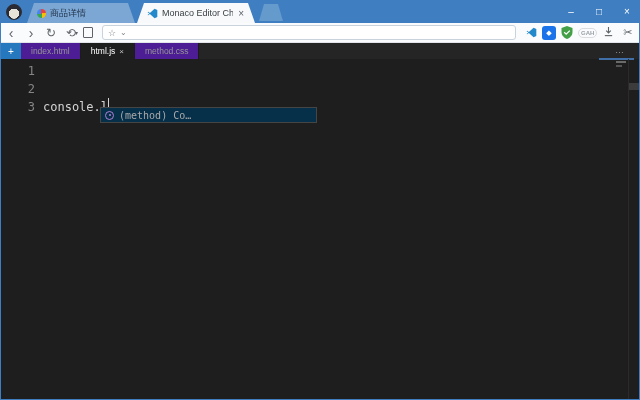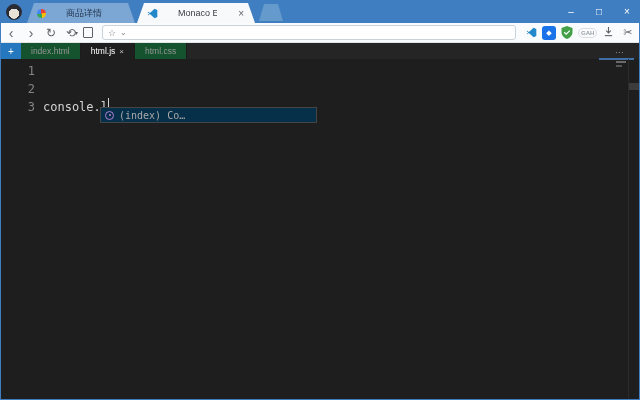--- a/index.html
+++ b/index.html
@@ -6,21 +6,21 @@
   html,body { background:#555; }
   .window{
     position:relative; width:640px; height:400px; overflow:hidden;
     font-family:"Liberation Sans", sans-serif;
     border:1px solid #3f7ec0; background:#1e1e1e;
   }
   
   .titlebar{ position:absolute; left:0; top:0; width:640px; height:22px; background:#3f7ec0; }
   .avatar{ position:absolute; left:5px; top:3px; width:16px; height:16px; border-radius:50%;
     background:radial-gradient(circle at 50% 62%, #e8e3d8 0 45%, #2b2b33 46% 100%); border:1px solid #2b2b33; cursor:pointer;}
-  .btab{ position:absolute; top:2px; height:20px; display:flex; align-items:center; gap:20px;
+  .btab{ position:absolute; top:2px; height:20px; display:flex; align-items:center; gap:4px;
     padding:0 10px; font-size:9px; cursor:pointer;
     clip-path:polygon(7px 0, calc(100% - 7px) 0, 100% 100%, 0 100%); }
   .btab1{ left:26px; width:108px; background:#7ca6d3; color:#1e2f45; }
   .btab2{ left:136px; width:118px; background:#f7f9fb; color:#3c4043; }
   .btab .t{ white-space:nowrap; overflow:hidden; flex:1; }
   .btab .x{ font-size:10px; color:#5f6368; padding:0 1px; }
   .favicon{ width:9px; height:9px; border-radius:50%; flex:0 0 auto;
     background:conic-gradient(#ea4335 0 25%, #fbbc05 0 50%, #34a853 0 75%, #4285f4 0 100%); }
   .vsc{ width:11px; height:11px; flex:0 0 auto; }
   .newtab{ position:absolute; left:258px; top:3px; width:24px; height:17px; background:#649acc;
@@ -42,21 +42,21 @@
   .exts{ display:flex; align-items:center; gap:4px; margin-left:8px; }
   .ext{ width:14px; height:14px; display:flex; align-items:center; justify-content:center; cursor:pointer; flex:0 0 auto;}
   .ext.sq{ background:#1a73e8; border-radius:3px; color:#fff; font-size:7px; }
   .gah{ font-size:6px; font-weight:bold; color:#9aa0a6; border:1px solid #dadce0; border-radius:6px; padding:1px 2px; cursor:pointer;}
   .gico{ font-size:11px; color:#5f6368; width:15px; text-align:center; cursor:pointer; flex:0 0 auto;}
   
   .edtabs{ position:absolute; left:0; top:42px; width:640px; height:16px; background:#252526; display:flex;
     font-size:8.5px; color:#969696; }
   .plusbtn{ width:20px; height:16px; background:#2577be; color:#fff; font-size:10px;
     display:flex; align-items:center; justify-content:center; cursor:pointer; flex:0 0 auto;}
-  .edtab{ height:16px; padding:0 10px; display:flex; align-items:center; gap:4px; background:#14532d;
+  .edtab{ height:16px; padding:0 10px; display:flex; align-items:center; gap:4px; background:#4c1d95;
     border-right:1px solid #1b1b1b; cursor:pointer; }
   .edtab.active{ background:#1e1e1e; color:#fff; }
   .edtab .x{ font-size:8px; color:#c0c0c0; cursor:pointer;}
   .edmore{ position:absolute; right:16px; top:0; height:16px; line-height:14px; color:#9a9a9a; font-size:9px; letter-spacing:1px; cursor:pointer;}
   
   .editor{ position:absolute; left:0; top:58px; width:640px; height:342px; background:#1e1e1e;
     font-family:"DejaVu Sans Mono","Liberation Mono",monospace; font-size:12px; cursor:text;}
   .cl{ position:absolute; left:0; width:600px; height:18px; line-height:18px; }
   .cl .ln{ position:absolute; left:0; width:34px; text-align:right; color:#858585; }
   .cl .code{ position:absolute; left:42px; white-space:pre; }
@@ -150,21 +150,21 @@
   <div class="edtabs">
     <span class="plusbtn">+</span>
     <span class="edtab">
       <span>index.html</span>
     </span>
     <span class="edtab active">
       <span>html.js</span>
       <span class="x">×</span>
     </span>
     <span class="edtab">
-      <span>html.css</span>
+      <span>method.css</span>
     </span>
     <span class="edmore">…</span>
   </div>
 
   <div class="editor">
 
     <div class="cl" style="top:3px">
       <span class="ln">1</span>
     </div>
 
@@ -174,21 +174,21 @@
 
     <div class="cl" style="top:39px">
       <span class="ln">3</span>
       <span class="code"><span class="tok-code">console.l</span></span>
     </div>
 
     <div class="cursor"></div>
 
     <div class="suggest">
       <span class="micon"></span>
-      <span class="sdetail">(index) Co…</span>
+      <span class="sdetail">(method) Co…</span>
     </div>
 
     <div class="mini">
       <span class="d1"></span>
       <span class="d2"></span>
     </div>
     <div class="blueline"></div>
     <div class="sbtrack">
       <div class="sbthumb"></div>
     </div>

